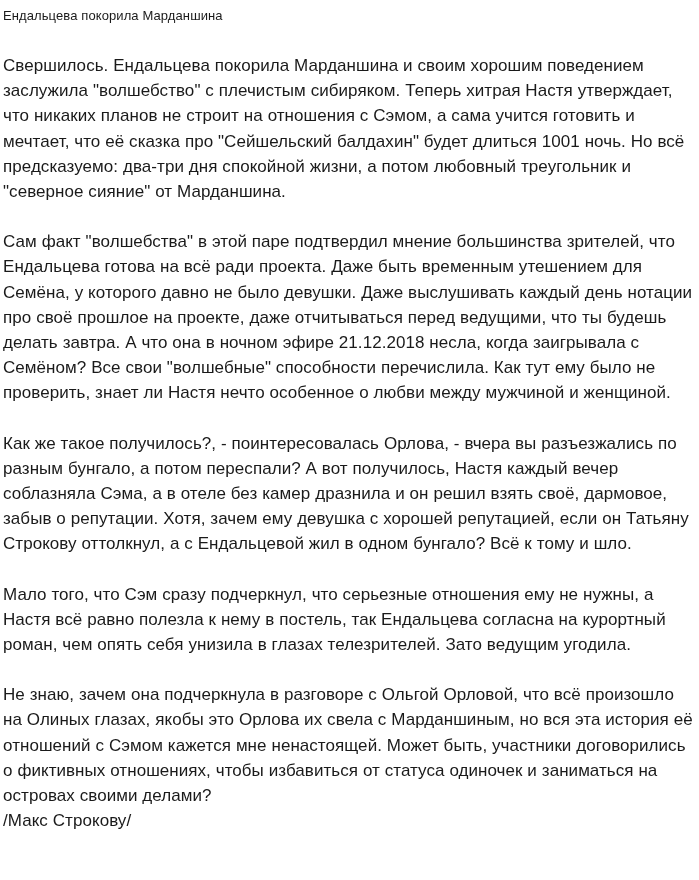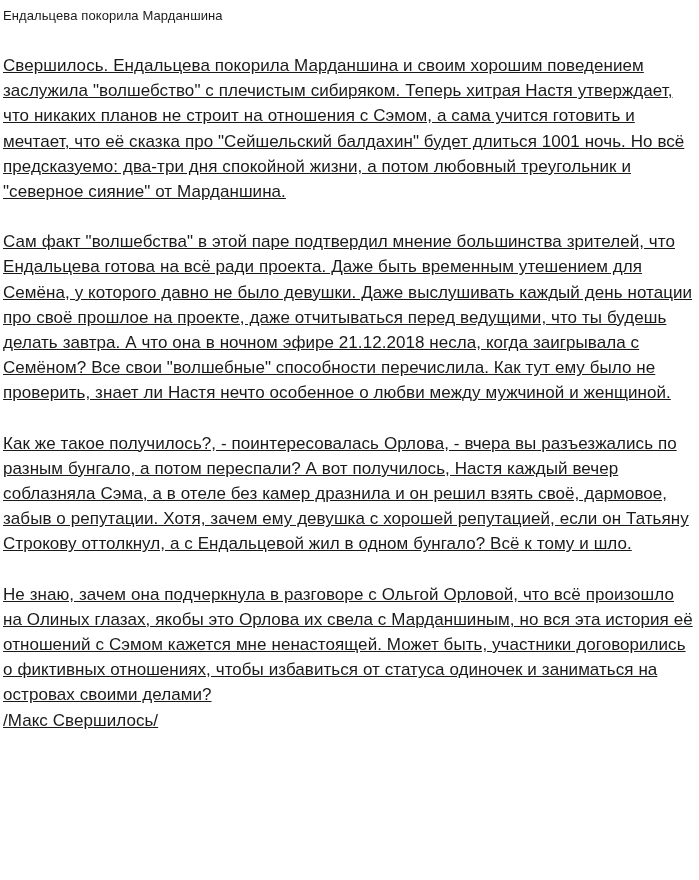--- a/index.html
+++ b/index.html
@@ -25,21 +25,20 @@
     line-height: 25px;
     font-weight: 400;
     color: #1a1a1a;
     margin: 0 0 25px 0;
     letter-spacing: 0.1px;
   }
   .article-body {
     font-size: 17px;
     line-height: 25.2px;
     letter-spacing: 0.05px;
-    text-decoration: underline;
   }
   .article-paragraph {
     margin: 0 0 25px 0;
     text-align: left;
     word-spacing: 0.1px;
   }
   .article-paragraph:last-child {
     margin-bottom: 12px;
   }
   .signature-line {
@@ -54,20 +53,21 @@
   <h1 class="article-title">Ендальцева покорила Марданшина</h1>
 
   <div class="article-body">
 
     <p class="article-paragraph">Свершилось. Ендальцева покорила Марданшина и своим хорошим поведением заслужила "волшебство" с плечистым сибиряком. Теперь хитрая Настя утверждает, что никаких планов не строит на отношения с Сэмом, а сама учится готовить и мечтает, что её сказка про "Сейшельский балдахин" будет длиться 1001 ночь. Но всё предсказуемо: два-три дня спокойной жизни, а потом любовный треугольник и "северное сияние" от Марданшина.</p>
 
     <p class="article-paragraph">Сам факт "волшебства" в этой паре подтвердил мнение большинства зрителей, что Ендальцева готова на всё ради проекта. Даже быть временным утешением для Семёна, у которого давно не было девушки. Даже выслушивать каждый день нотации про своё прошлое на проекте, даже отчитываться перед ведущими, что ты будешь делать завтра. А что она в ночном эфире 21.12.2018 несла, когда заигрывала с Семёном? Все свои "волшебные" способности перечислила. Как тут ему было не проверить, знает ли Настя нечто особенное о любви между мужчиной и женщиной.</p>
 
     <p class="article-paragraph">Как же такое получилось?, - поинтересовалась Орлова, - вчера вы разъезжались по разным бунгало, а потом переспали? А вот получилось, Настя каждый вечер соблазняла Сэма, а в отеле без камер дразнила и он решил взять своё, дармовое, забыв о репутации. Хотя, зачем ему девушка с хорошей репутацией, если он Татьяну Строкову оттолкнул, а с Ендальцевой жил в одном бунгало? Всё к тому и шло.</p>
 
+    <p class="article-paragraph">Мало того, что Сэм сразу подчеркнул, что серьезные отношения ему не нужны, а Настя всё равно полезла к нему в постель, так Ендальцева согласна на курортный роман, чем опять себя унизила в глазах телезрителей. Зато ведущим угодила.</p>
 
     <p class="article-paragraph">
       <span>Не знаю, зачем она подчеркнула в разговоре с Ольгой Орловой, что всё произошло на Олиных глазах, якобы это Орлова их свела с Марданшиным, но вся эта история её отношений с Сэмом кажется мне ненастоящей. Может быть, участники договорились о фиктивных отношениях, чтобы избавиться от статуса одиночек и заниматься на островах своими делами?</span>
-      <span class="signature-line">/Макс Свершилось/</span>
+      <span class="signature-line">/Макс Строкову/</span>
     </p>
 
   </div>
 </article>
 
 </body></html>

